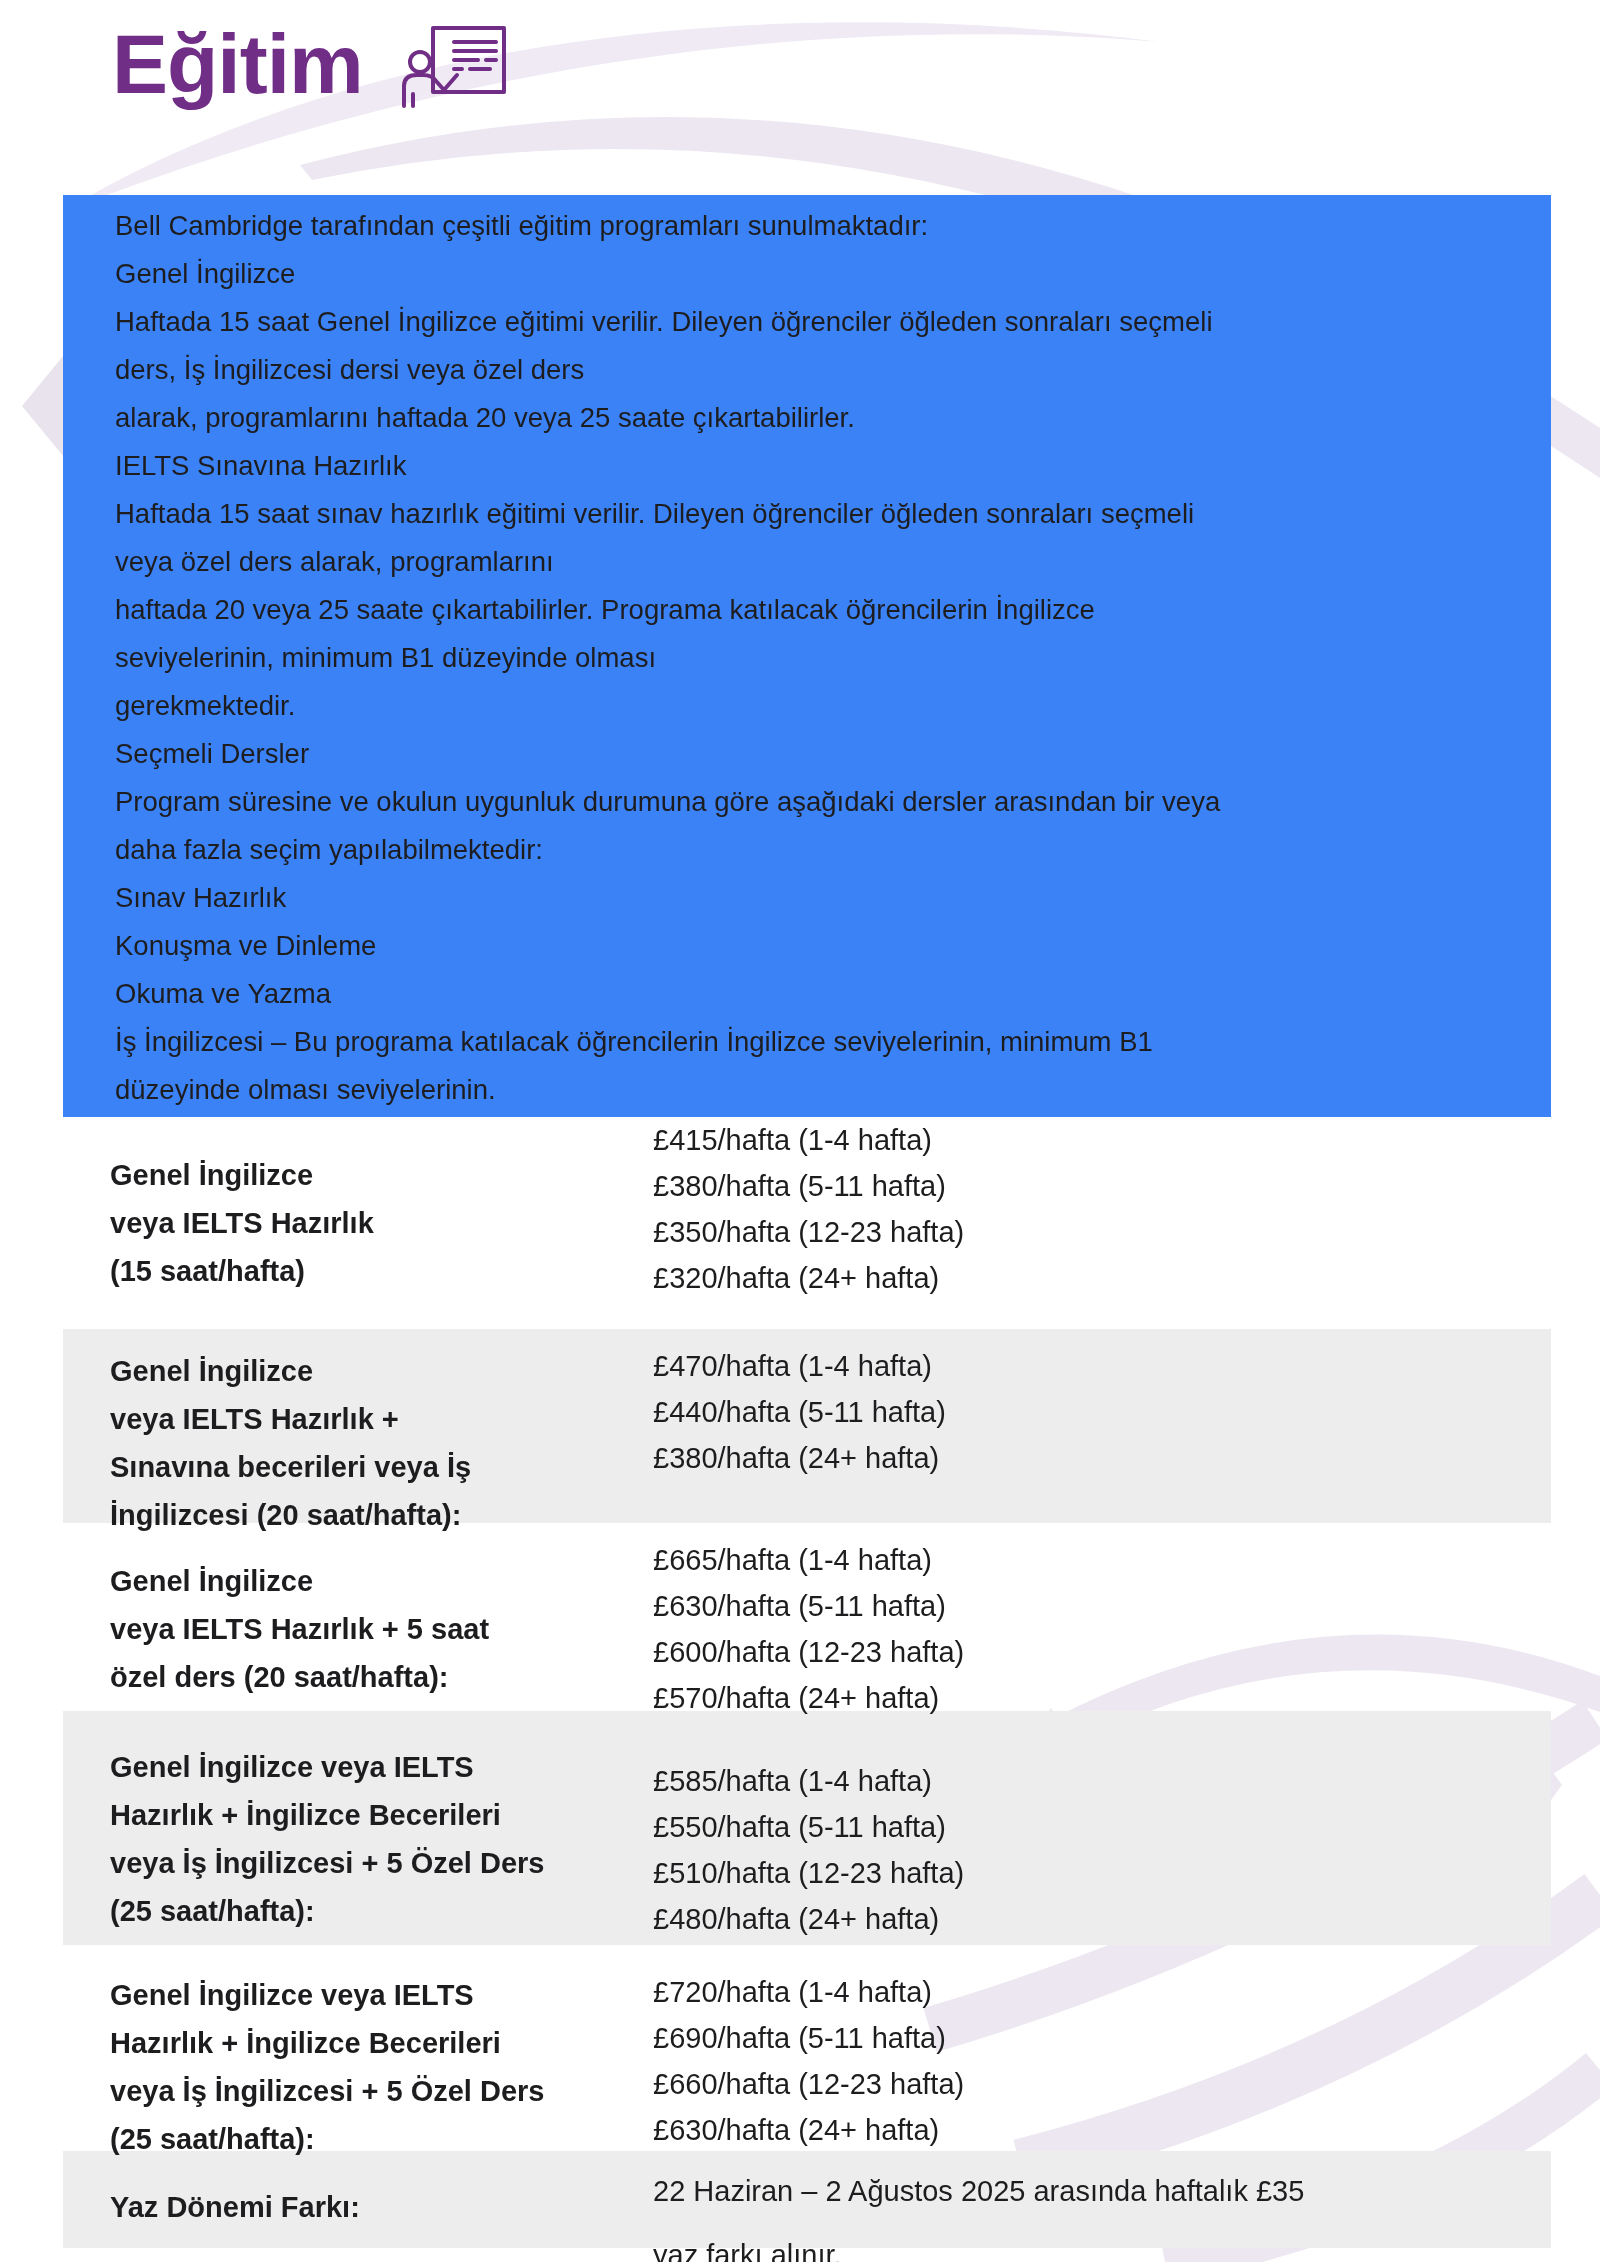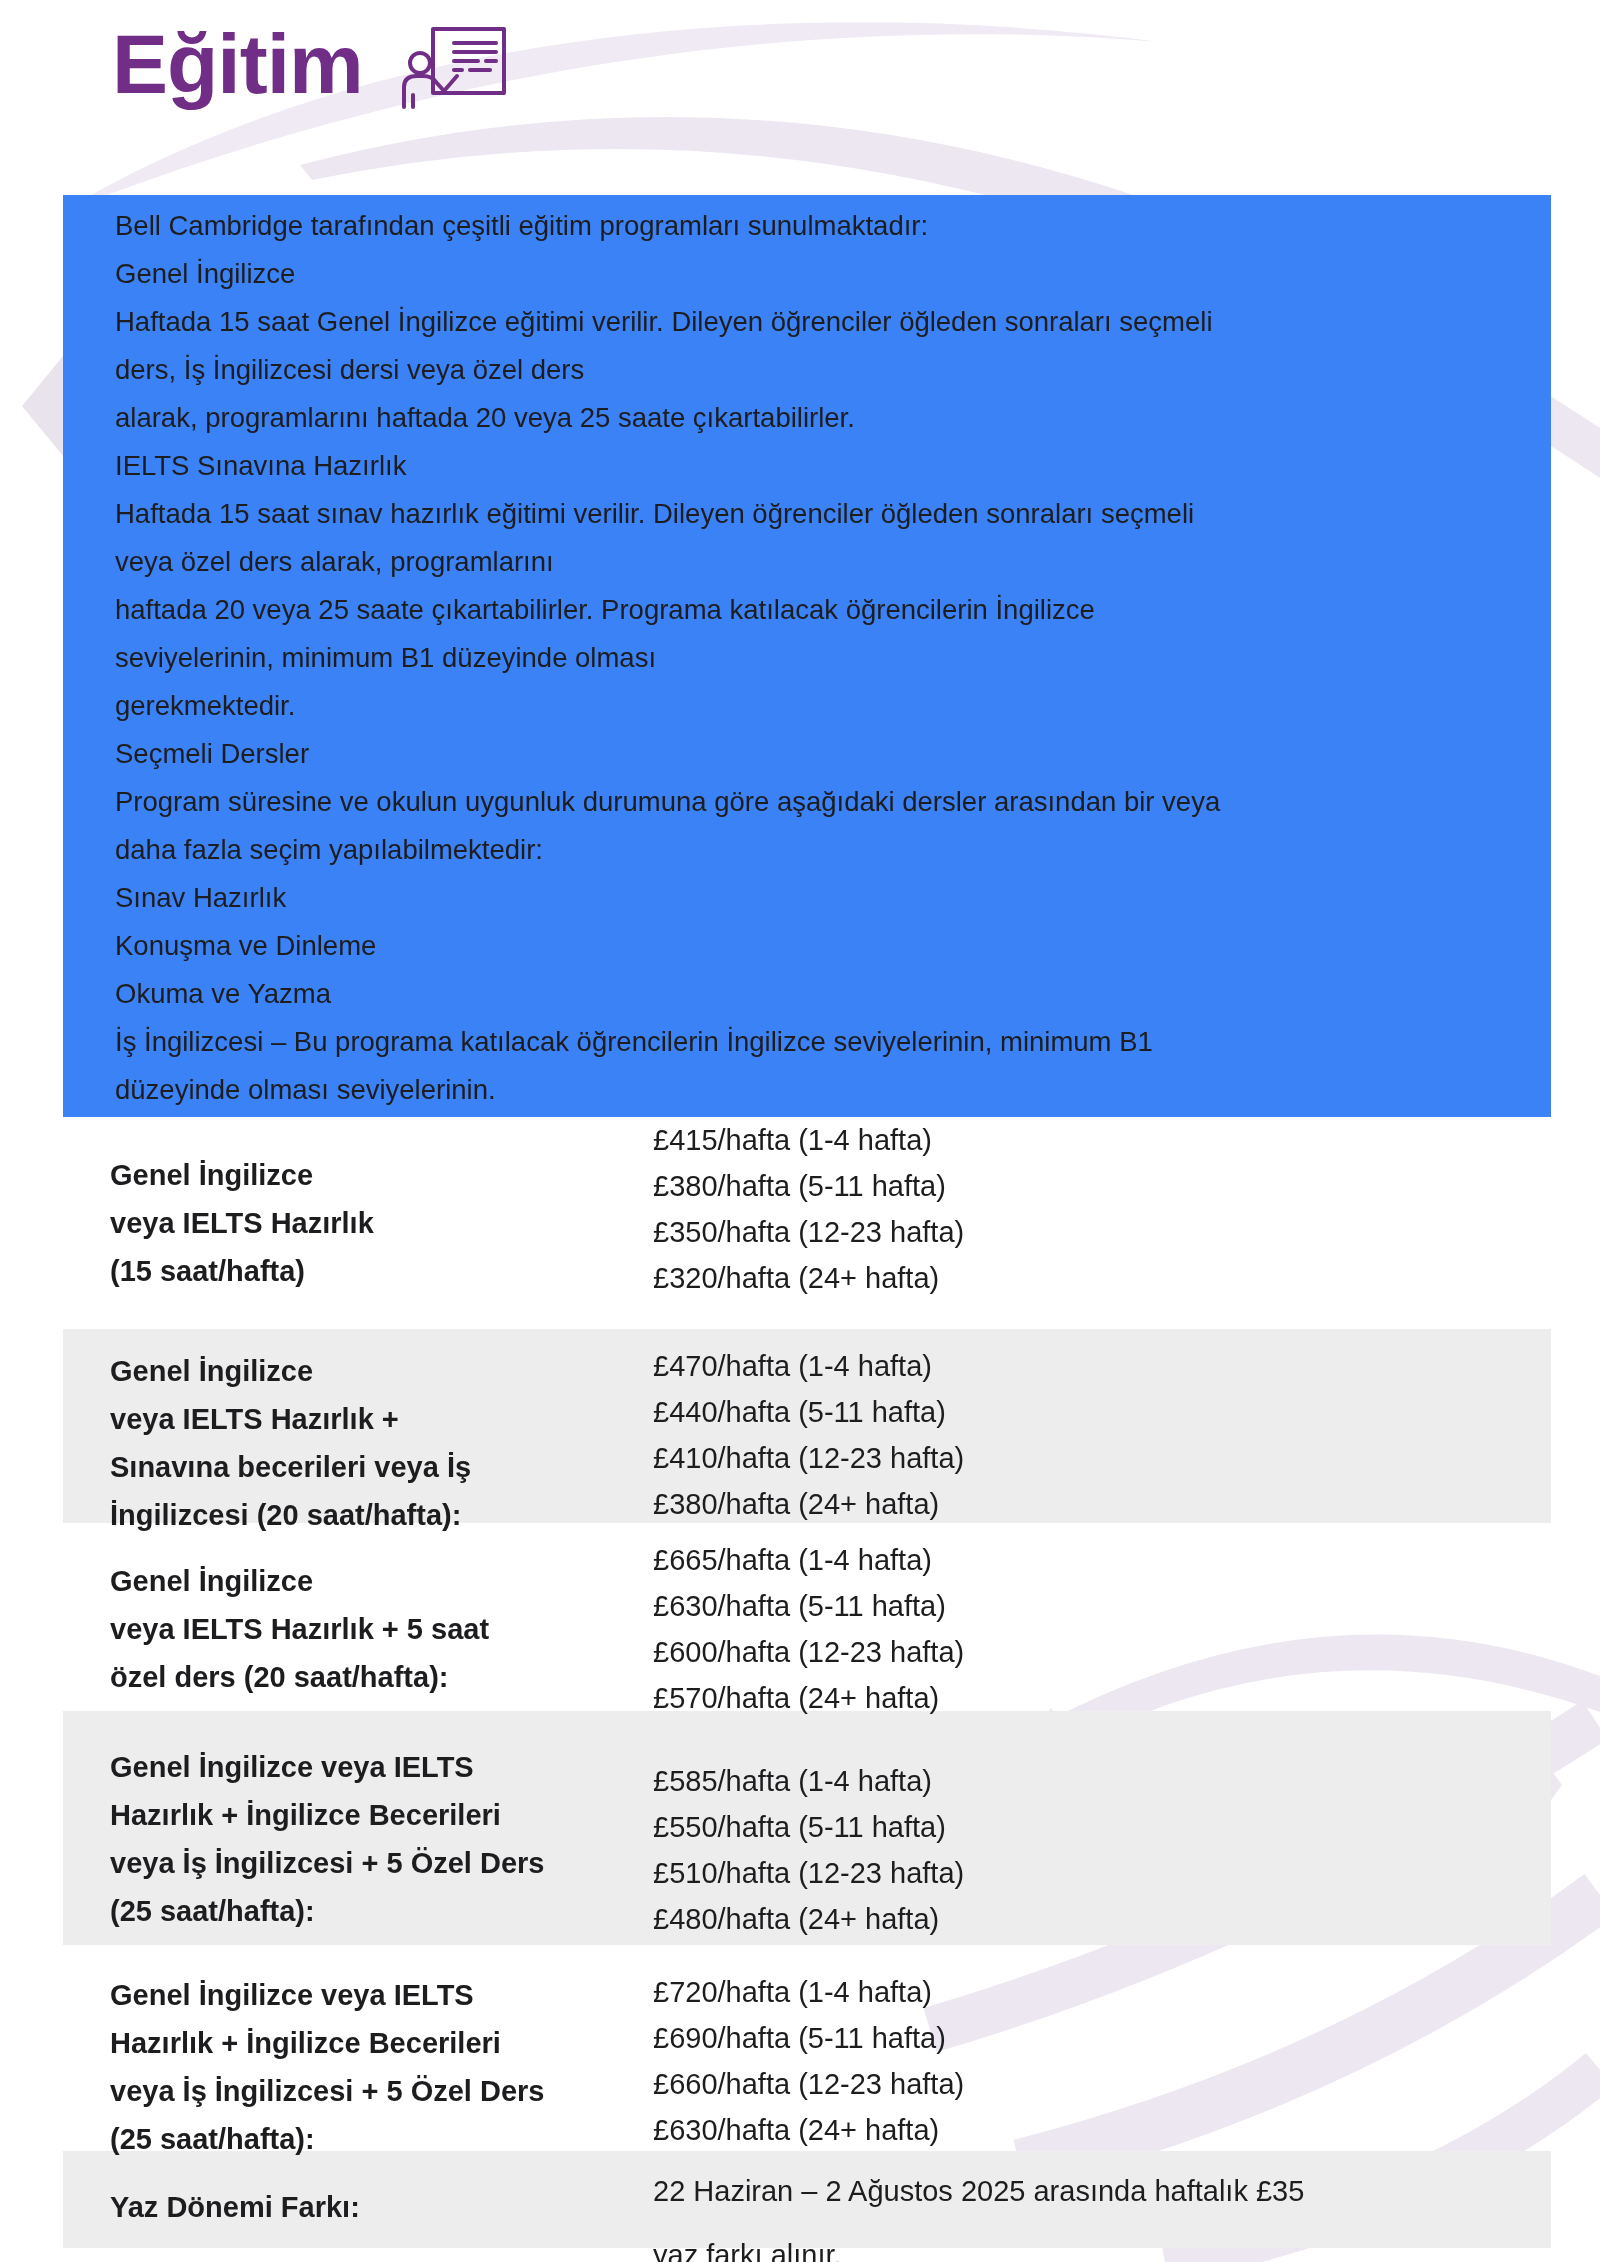--- a/index.html
+++ b/index.html
@@ -6,21 +6,21 @@
   body{
     width:1600px;height:2262px;position:relative;overflow:hidden;
     background:#ffffff;color:#1d1d1f;
     font-family:"Liberation Sans","DejaVu Sans",sans-serif;
   }
   
   .deco{position:absolute;z-index:0;pointer-events:none;}
   .deco-top{left:0;top:0;}
   .deco-bottom{left:900px;top:1580px;}
   
-  .header{position:absolute;left:112px;top:18px;z-index:2;display:flex;align-items:center;gap:33px;}
+  .header{position:absolute;left:112px;top:18px;z-index:2;display:flex;align-items:flex-start;gap:33px;}
   .page-title{
     margin:0;font-size:84px;font-weight:bold;color:#702e87;letter-spacing:-1px;line-height:1.1;
   }
   .title-icon{width:112px;height:84px;margin-top:6px;}
   
   .intro{
     position:absolute;left:63px;top:195px;width:1488px;height:922px;z-index:1;
     background:#3b82f6;box-sizing:border-box;
     padding:7px 40px 0 52px;
     font-size:27.5px;line-height:48px;color:#1d1d1f;
@@ -151,21 +151,20 @@
   <div class="row shaded">
     <div class="cell name">
         <div>Genel İngilizce</div>
         <div>veya IELTS Hazırlık +</div>
         <div>Sınavına becerileri veya İş</div>
         <div>İngilizcesi (20 saat/hafta):</div>
       </div>
     <div class="cell prices">
         <div>£470/hafta (1-4 hafta)</div>
         <div>£440/hafta (5-11 hafta)</div>
-        <div>£410/hafta (12-23 hafta)</div>
         <div>£380/hafta (24+ hafta)</div>
       </div>
   </div>
 
   <div class="row">
     <div class="cell name">
         <div>Genel İngilizce</div>
         <div>veya IELTS Hazırlık + 5 saat</div>
         <div>özel ders (20 saat/hafta):</div>
       </div>

